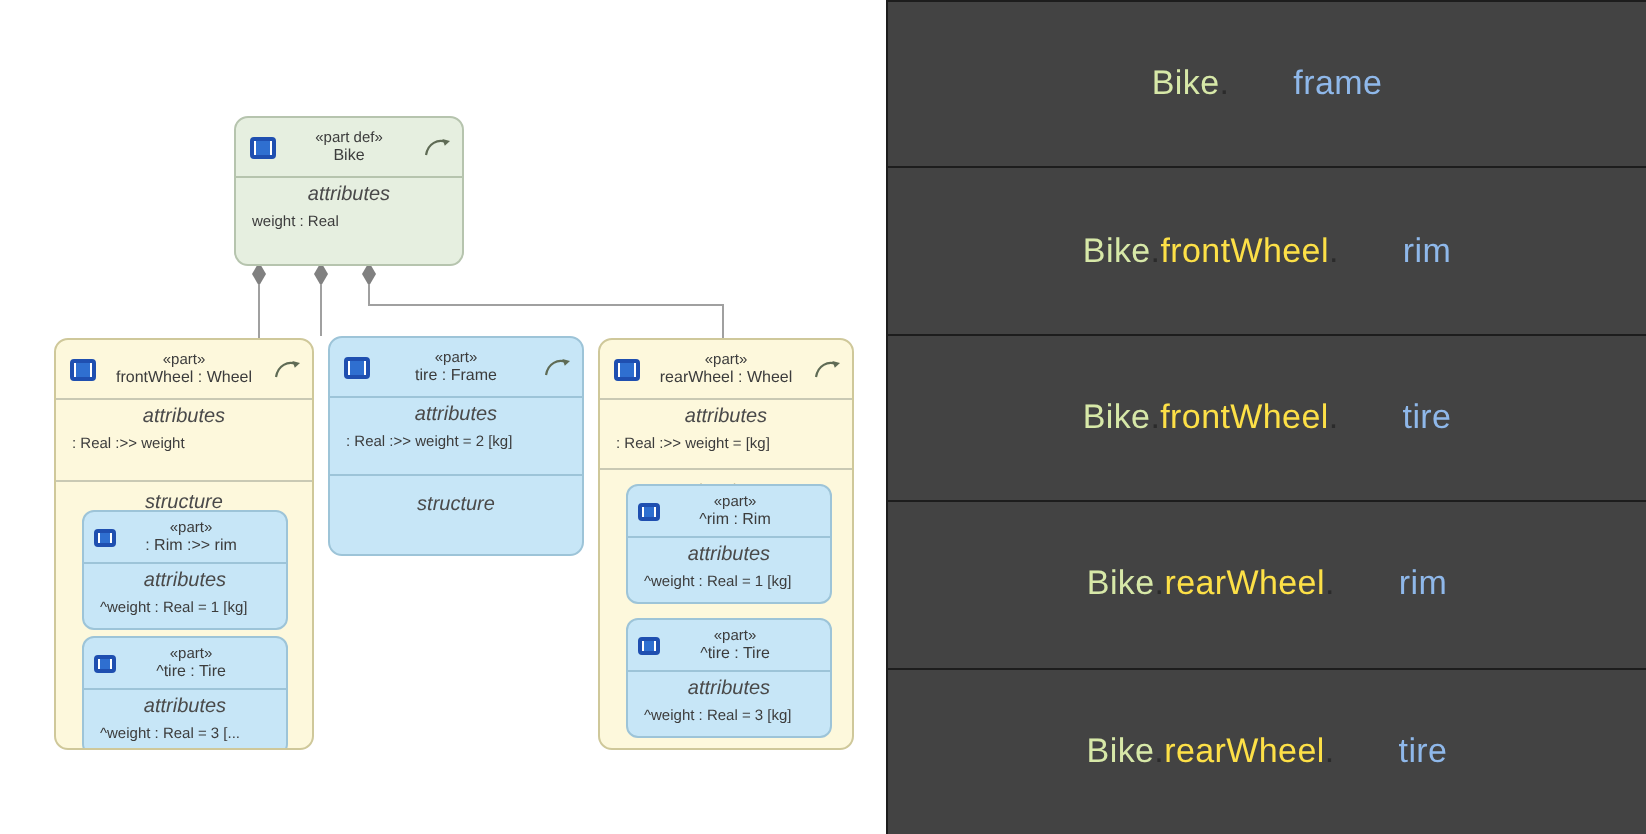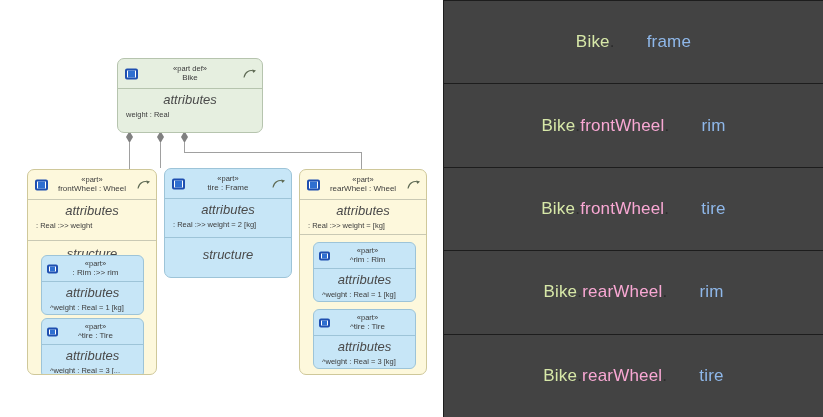--- a/index.html
+++ b/index.html
@@ -46,21 +46,21 @@
     white-space: nowrap;
   }
   .node-head .nm { font-size: 8px; }
 
   .sep { height: 1px; background: #c9c9b4; }
   .node.green .sep { background: #b6c4ae; }
   .node.blue  .sep { background: #9dc4d8; }
 
   .compart-label {
     text-align: center;
-    font-size: 13px;
+    font-size: 10px;
     font-style: italic;
     color: #4a4a4a;
     padding: 3px 0 2px;
   }
   .compart-body {
     font-size: 7.5px;
     color: #3c3c3c;
     padding: 1px 2px 6px 8px;
     white-space: nowrap;
   }
@@ -133,21 +133,21 @@
     display: flex;
     align-items: center;
     justify-content: center;
     font-size: 17px;
     letter-spacing: .2px;
     white-space: nowrap;
   }
   .panel-row:first-child { border-top: 1px solid #1d1d1d; }
   .panel-row:last-child { border-bottom: none; }
   .seg-root { color: #d7e8a8; }
-  .seg-mid  { color: #f9a8d4; text-align: right; }
+  .seg-mid  { color: #fde047; text-align: right; }
   .seg-leaf { color: #8fb8ea; margin-left: 32px; }
   .seg-dot  { color: #2b2b2b; }
 </style>
 </head>
 <body>
 
 <div id="root">
 
   <div id="canvas">
 
@@ -155,21 +155,21 @@
     <div class="conn v" style="left:129px; top:142px; height:27px;"></div>
 
     <div class="diamond" style="left:157px; top:131px;"></div>
     <div class="conn v" style="left:160px; top:142px; height:26px;"></div>
 
     <div class="diamond" style="left:181px; top:131px;"></div>
     <div class="conn v" style="left:184px; top:142px; height:10px;"></div>
     <div class="conn h" style="left:184px; top:152px; width:177px;"></div>
     <div class="conn v" style="left:361px; top:152px; height:17px;"></div>
 
-    <div class="node green" style="left:117px; top:58px; width:146px; height:75px;">
+    <div class="node green" style="left:117px; top:58px; width:115px; height:75px;">
       <div class="node-head">
         <span class="part-icon">
           <span class="outer"></span>
             <span class="inner"></span>
         </span>
         <span class="arrow-icon">
           <svg viewBox="0 0 14 11" width="14" height="11" fill="none" stroke="currentColor" stroke-width="1.1">
             <path d="M1 9 C2 3, 7 1, 11 2.5"></path>
             <path d="M13 2 L9.2 1 L10.4 4.4 Z" fill="currentColor" stroke="none"></path>
           </svg>

